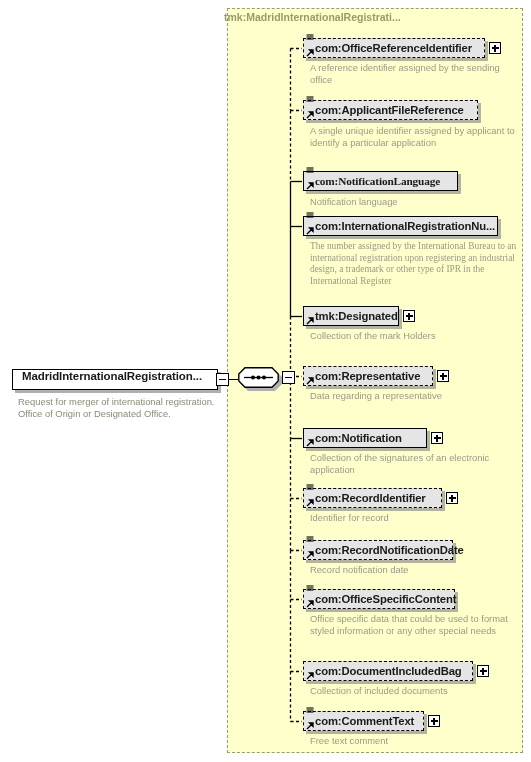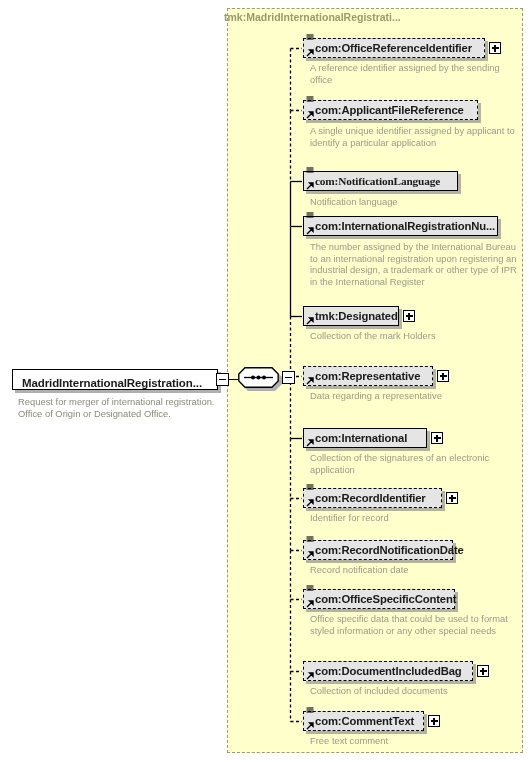--- a/index.html
+++ b/index.html
@@ -35,21 +35,21 @@
   .node-box {
     position: absolute;
     left: 0;
     top: 0;
     width: 100%;
     height: 100%;
     background: #ffffff;
     box-sizing: border-box;
     border: 1.5px solid #000000;
     display: flex;
-    align-items: flex-end;
+    align-items: flex-start;
   }
   .node-label {
     font-size: 11.5px;
     font-weight: bold;
     color: #1a1a1a;
     white-space: nowrap;
     letter-spacing: -0.1px;
   }
   #root-label {
     padding-left: 9px;
@@ -363,37 +363,37 @@
     <div class="el-row" style="top: 216px;"><div class="el-node" style="width: 198px;"><div class="el-shadow" style="width: 195px;"></div><div class="el-box" style="width: 195px;">
           <span class="el-text">com:InternationalRegistrationNu...</span>
           <svg class="arrow-icon" viewBox="0 0 9 9">
             <path d="M1,8 L7,2 M3.6,2 L7,2 L7,5.4 Z" stroke="#000" stroke-width="1.4" fill="#000"></path>
           </svg>
         </div><svg class="lines-icon" viewBox="0 0 8 8">
           <line x1="0.5" y1="1" x2="7.5" y2="1" stroke="#000" stroke-width="1.1"></line>
           <line x1="0.5" y1="3" x2="7.5" y2="3" stroke="#000" stroke-width="1.1"></line>
           <line x1="0.5" y1="5" x2="7.5" y2="5" stroke="#000" stroke-width="1.1"></line>
         </svg></div></div>
-    <div class="el-desc" style="top: 241px;">The number assigned by the International Bureau to an international registration upon registering an industrial design, a trademark or other type of IPR in the International Register</div>
+    <div class="el-desc" style="top: 241px; font-family: Liberation Serif, serif;">The number assigned by the International Bureau to an international registration upon registering an industrial design, a trademark or other type of IPR in the International Register</div>
     <div class="el-row" style="top: 306px;"><div class="el-node" style="width: 114px;"><div class="el-shadow" style="width: 96px;"></div><div class="el-box" style="width: 96px;">
           <span class="el-text">tmk:Designated</span>
           <svg class="arrow-icon" viewBox="0 0 9 9">
             <path d="M1,8 L7,2 M3.6,2 L7,2 L7,5.4 Z" stroke="#000" stroke-width="1.4" fill="#000"></path>
           </svg>
         </div><div class="plus-box" style="left: 100px;"></div></div></div>
     <div class="el-desc" style="top: 330px;">Collection of the mark Holders</div>
     <div class="el-row" style="top: 366px;"><div class="el-node" style="width: 148px;"><div class="el-shadow" style="width: 130px;"></div><div class="el-box opt" style="width: 130px;">
           <span class="el-text">com:Representative</span>
           <svg class="arrow-icon" viewBox="0 0 9 9">
             <path d="M1,8 L7,2 M3.6,2 L7,2 L7,5.4 Z" stroke="#000" stroke-width="1.4" fill="#000"></path>
           </svg>
         </div><div class="plus-box" style="left: 134px;"></div></div></div>
     <div class="el-desc" style="top: 390px;">Data regarding a representative</div>
     <div class="el-row" style="top: 428px;"><div class="el-node" style="width: 142px;"><div class="el-shadow" style="width: 124px;"></div><div class="el-box" style="width: 124px;">
-          <span class="el-text">com:International</span>
+          <span class="el-text">com:Notification</span>
           <svg class="arrow-icon" viewBox="0 0 9 9">
             <path d="M1,8 L7,2 M3.6,2 L7,2 L7,5.4 Z" stroke="#000" stroke-width="1.4" fill="#000"></path>
           </svg>
         </div><div class="plus-box" style="left: 128px;"></div></div></div>
     <div class="el-desc" style="top: 452px;">Collection of the signatures of an electronic application</div>
     <div class="el-row" style="top: 488px;"><div class="el-node" style="width: 157px;"><div class="el-shadow" style="width: 139px;"></div><div class="el-box opt" style="width: 139px;">
           <span class="el-text">com:RecordIdentifier</span>
           <svg class="arrow-icon" viewBox="0 0 9 9">
             <path d="M1,8 L7,2 M3.6,2 L7,2 L7,5.4 Z" stroke="#000" stroke-width="1.4" fill="#000"></path>
           </svg>

